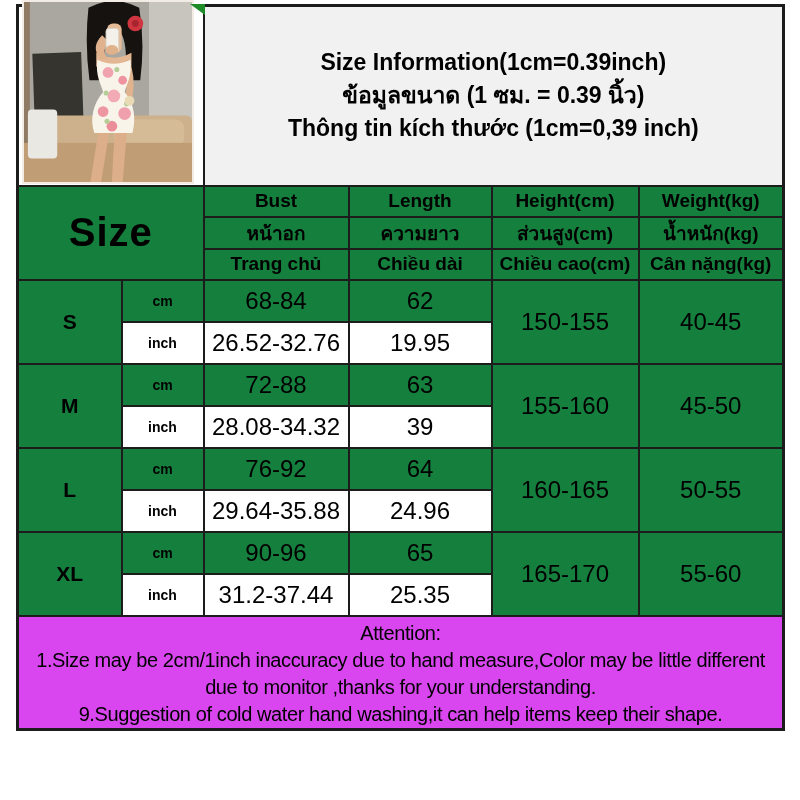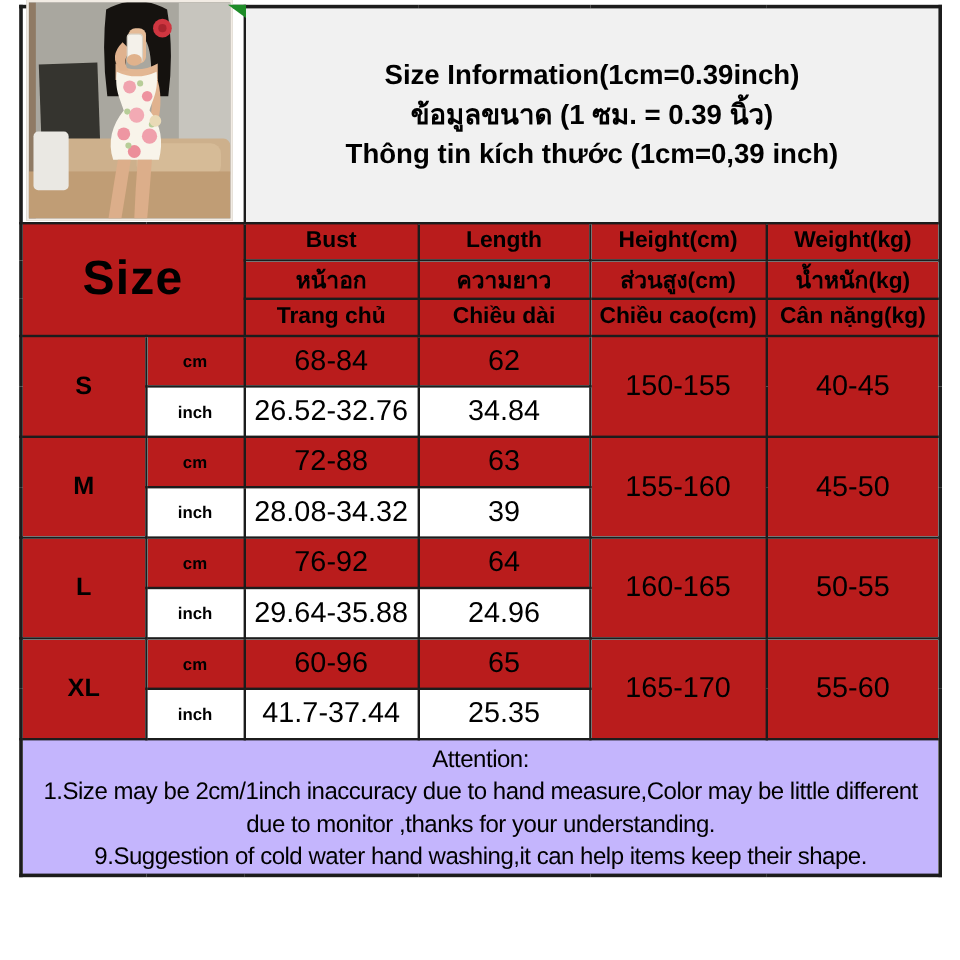--- a/index.html
+++ b/index.html
@@ -8,33 +8,33 @@
 
   table.size-table{
     position:absolute;left:16px;top:4px;width:766px;height:573px;
     border-collapse:collapse;table-layout:fixed;
     border:3px solid #1c1c1c;background:#fff;
   }
   .size-table td{
     border:2px solid #1c1c1c;text-align:center;vertical-align:middle;
     padding:0;overflow:hidden;color:#000;
   }
-  .gray{background:#b91c1c;}
+  .gray{background:#15803d;}
   .white{background:#ffffff;border-radius:20px;}
   .banner-cell{background:#f1f1f1;vertical-align:middle;}
   .photo-cell{background:#ffffff;}
 
   .banner-line{font-weight:bold;font-size:23px;line-height:33px;}
   .hdr{font-weight:bold;font-size:19px;}
   .size-big{font-weight:bold;font-size:40px;letter-spacing:1px;margin-top:42px;}
   .size-letter{font-weight:bold;font-size:21px;}
   .unit{font-weight:bold;font-size:14px;}
   .val{font-size:24px;font-weight:normal;}
 
-  .attn-cell{vertical-align:top;text-align:left;background:#c4b5fd;}
+  .attn-cell{vertical-align:top;text-align:left;background:#d946ef;}
   .attn{font-size:20px;line-height:27px;letter-spacing:-0.4px;padding:3px 6px 0 6px;}
 
   .photo-wrap{
     position:absolute;left:22px;top:0;width:172px;height:184px;
     z-index:5;border:2px solid #f2ece4;box-sizing:border-box;background:#a9a79f;
   }
   .photo-wrap svg{display:block;width:100%;height:100%;}
 
   .corner-triangle{
     position:absolute;left:190px;top:4px;width:0;height:0;z-index:6;
@@ -90,21 +90,21 @@
       <td rowspan="2" class="gray size-letter">S</td>
       <td class="gray unit">cm</td>
       <td class="gray val">68-84</td>
       <td class="gray val">62</td>
       <td rowspan="2" class="gray val">150-155</td>
       <td rowspan="2" class="gray val">40-45</td>
     </tr>
     <tr style="height:42px">
       <td class="white unit">inch</td>
       <td class="white val">26.52-32.76</td>
-      <td class="white val">34.84</td>
+      <td class="white val">19.95</td>
     </tr>
 
     <tr style="height:42px">
       <td rowspan="2" class="gray size-letter">M</td>
       <td class="gray unit">cm</td>
       <td class="gray val">72-88</td>
       <td class="gray val">63</td>
       <td rowspan="2" class="gray val">155-160</td>
       <td rowspan="2" class="gray val">45-50</td>
     </tr>
@@ -124,28 +124,28 @@
     </tr>
     <tr style="height:42px">
       <td class="white unit">inch</td>
       <td class="white val">29.64-35.88</td>
       <td class="white val">24.96</td>
     </tr>
 
     <tr style="height:42px">
       <td rowspan="2" class="gray size-letter">XL</td>
       <td class="gray unit">cm</td>
-      <td class="gray val">60-96</td>
+      <td class="gray val">90-96</td>
       <td class="gray val">65</td>
       <td rowspan="2" class="gray val">165-170</td>
       <td rowspan="2" class="gray val">55-60</td>
     </tr>
     <tr style="height:42px">
       <td class="white unit">inch</td>
-      <td class="white val">41.7-37.44</td>
+      <td class="white val">31.2-37.44</td>
       <td class="white val">25.35</td>
     </tr>
 
     <tr>
       <td colspan="6" class="attn-cell">
         <div class="attn">
           <div>Attention:</div>
           <div>1.Size may be 2cm/1inch inaccuracy due to hand measure,Color may be little different due to monitor ,thanks for your understanding.</div>
           <div>9.Suggestion of cold water hand washing,it can help items keep their shape.</div>
         </div>

